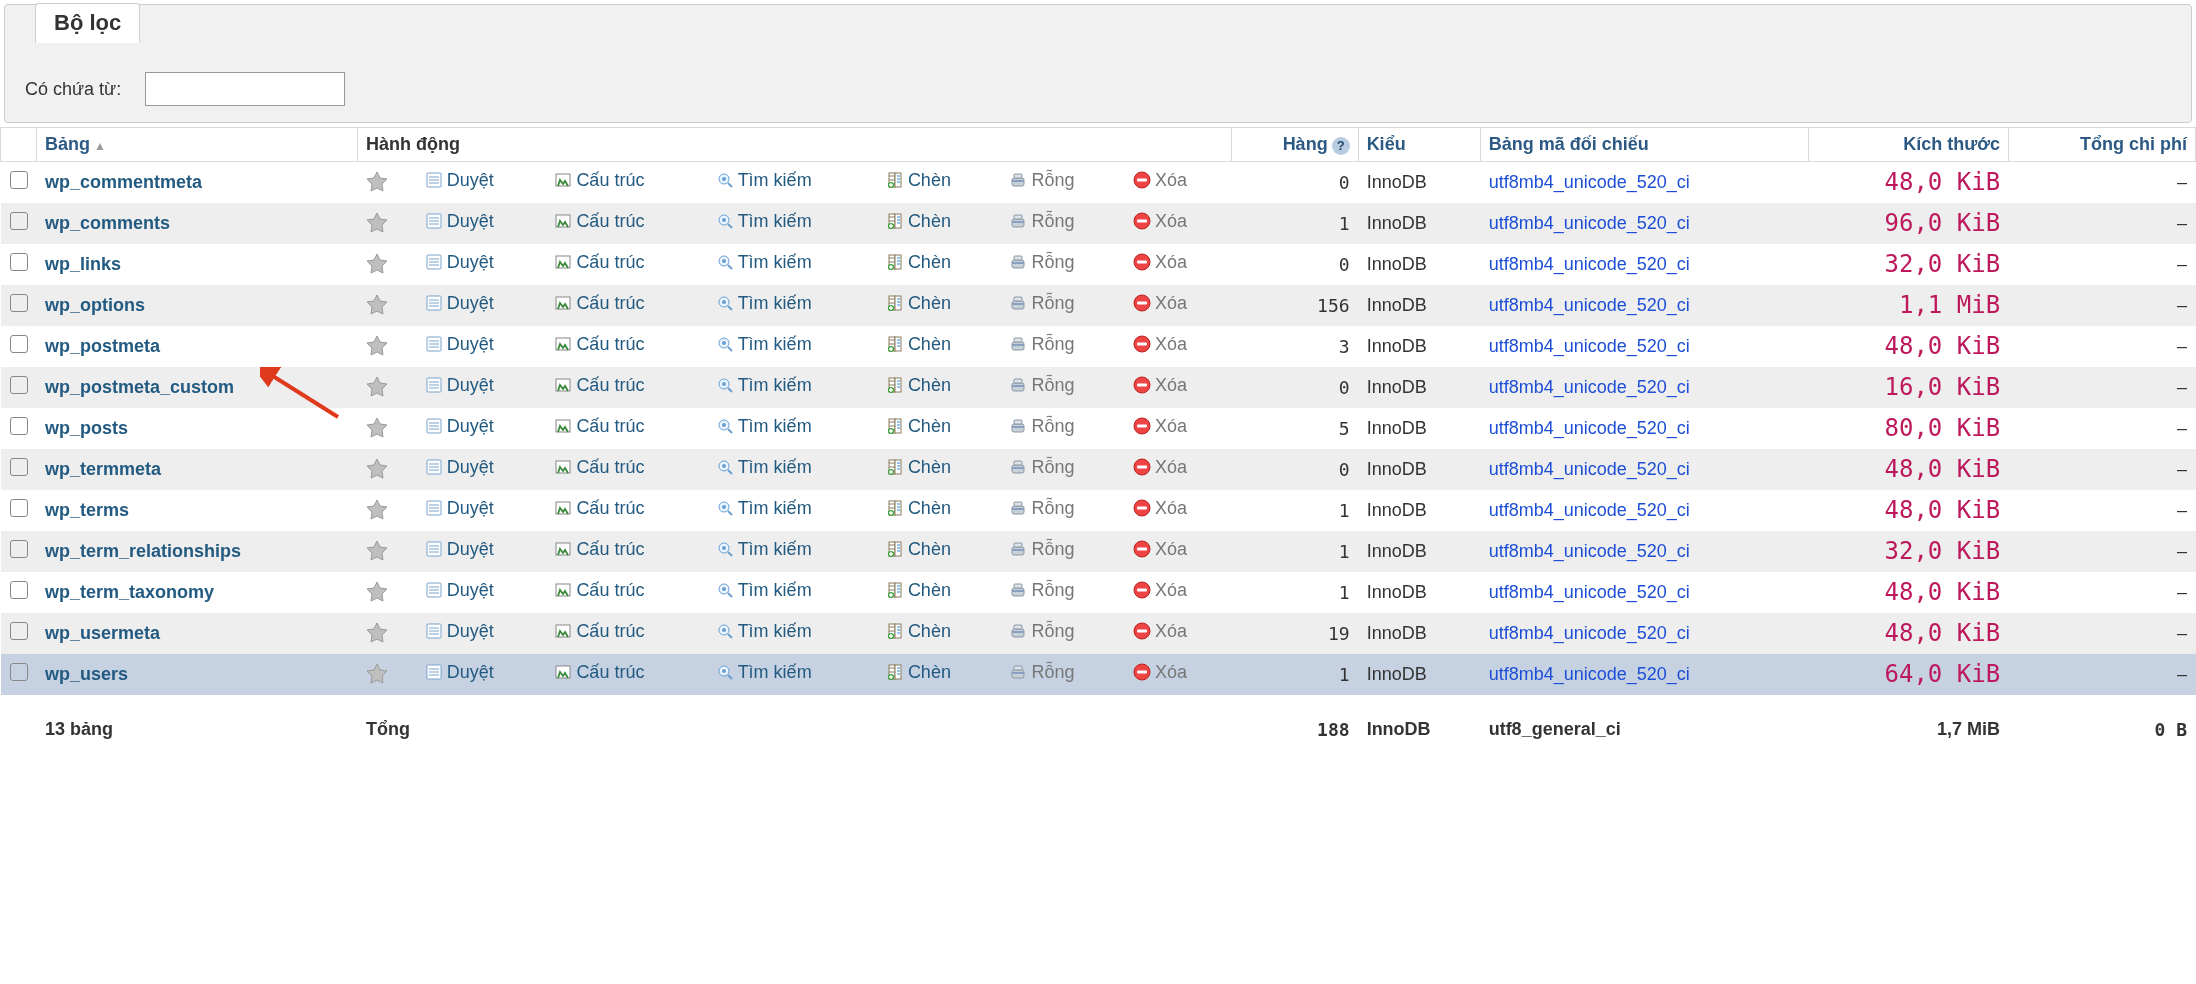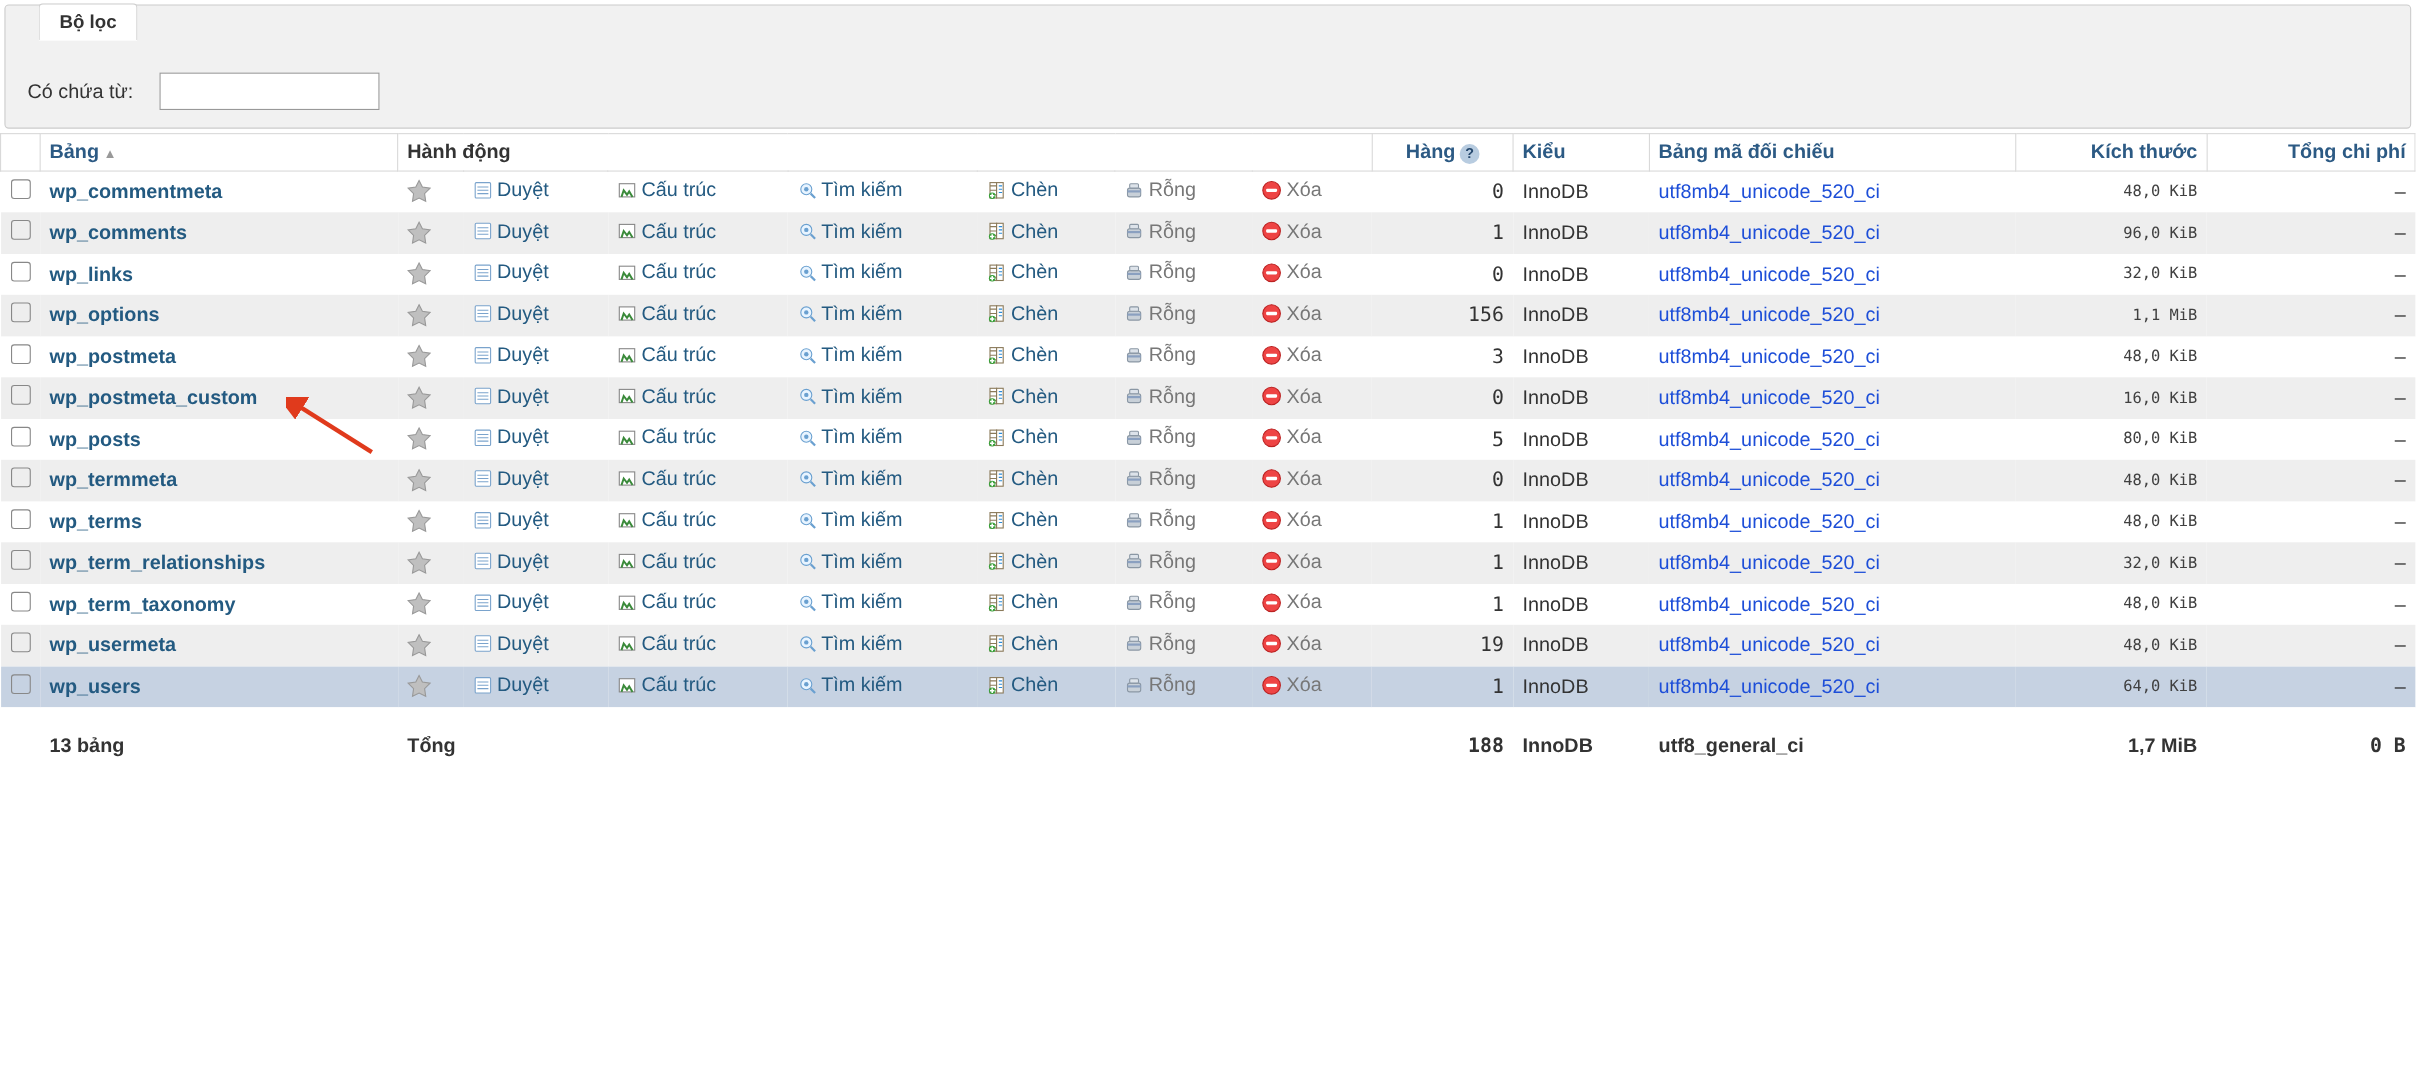--- a/index.html
+++ b/index.html
@@ -1,18 +1,18 @@
 <!DOCTYPE html>
 <html><head>
 <meta charset="utf-8">
 <style>
 * { box-sizing: border-box; margin: 0; padding: 0; }
 body { font-family: -apple-system, BlinkMacSystemFont, "Segoe UI", Arial, sans-serif; font-size: 18px; color: #333; background: #fff; }
 .filter-panel { background: #f1f1f1; border: 1px solid #ccc; border-radius: 4px; margin: 4px; padding: 0 20px 16px; position: relative; }
-.filter-tab { display: inline-block; background: #fff; border: 1px solid #ccc; border-bottom: 1px solid #fff; border-radius: 4px 4px 0 0; padding: 6px 18px; margin-top: -1px; position: relative; top: -1px; margin-left: 10px; font-weight: 600; font-size: 17px; }
+.filter-tab { display: inline-block; background: #fff; border: 1px solid #ccc; border-bottom: 1px solid #fff; border-radius: 4px 4px 0 0; padding: 6px 18px; margin-top: -1px; position: relative; top: -1px; margin-left: 10px; font-weight: 600; font-size: 22px; }
 .filter-row { display: flex; align-items: center; gap: 24px; margin-top: 28px; }
 .filter-label { font-size: 18px; }
 .filter-input { width: 200px; height: 34px; border: 1px solid #999; background: #fff; padding: 4px 8px; font-size: 16px; }
 .table-wrap { width: 100%; }
 table { width: 100%; border-collapse: collapse; }
 th { text-align: left; padding: 6px 8px; color: #2c5a84; font-size: 18px; background: #fff; border: 1px solid #d9d9d9; white-space: nowrap; }
 th.black { color: #333; }
 td { padding: 6px 8px; border: 1px solid transparent; white-space: nowrap; font-size: 18px; }
 tr.odd td { background: #ffffff; }
 tr.even td { background: #eeeeee; }
@@ -20,21 +20,21 @@
 tr.sum td { background: #fff; font-weight: bold; padding-top:24px;}
 .cb-col { width: 36px; text-align: center; }
 .checkbox { width: 18px; height: 18px; border: 1.5px solid #888; border-radius: 3px; display: inline-block; }
 .table-name { color: #235a81; font-weight: bold; cursor: pointer; }
 .act { display: inline-flex; align-items: center; gap: 4px; color: #235a81; cursor: pointer; }
 .act-txt { color: #235a81; }
 .act.grey .act-txt { color: #777; }
 .num-col { text-align: right; font-family: ui-monospace, Menlo, Consolas, monospace; font-size: 18px; }
 .type-col { color: #333; }
 .coll-col { color: #1d4ed8; }
-.size-col { color: #404040; font-family: ui-monospace, Menlo, Consolas, monospace; font-size: 14px; text-align: right; }
+.size-col { color: #be185d; font-family: ui-monospace, Menlo, Consolas, monospace; font-size: 24px; text-align: right; }
 .overhead-col { text-align: right; color: #333; }
 th .sort-arrow { font-size: 12px; color: #999; margin-left: 4px; }
 .help-icon { display:inline-flex; width:18px; height:18px; border-radius:50%; background:#b8cce0; color:#25486d; font-size:13px; font-weight:bold; align-items:center; justify-content:center; margin-left:4px;}
 svg { vertical-align: middle; }
 .star svg { width: 22px; height: 22px; }
 .icon16 { width: 18px; height: 18px; }
 .arrow-annot { position: absolute; pointer-events: none; }
 .bold { font-weight: bold; margin-top: 40px; }
 </style>
 </head>
@@ -88,21 +88,21 @@
   </div>
 </div>
 
 <div class="table-wrap" style="position:relative">
   <table>
     <thead>
       <tr>
         <th class="cb-col"></th>
         <th><span>Bảng</span><span class="sort-arrow">▲</span></th>
         <th class="black" colspan="7">Hành động</th>
-        <th style="text-align:center"><span>Hàng</span><span class="help-icon">?</span></th>
+        <th style="text-align:right"><span>Hàng</span><span class="help-icon">?</span></th>
         <th>Kiểu</th>
         <th>Bảng mã đối chiếu</th>
         <th style="text-align:right">Kích thước</th>
         <th style="text-align:right">Tổng chi phí</th>
       </tr>
     </thead>
     <tbody id="tbody">
         <tr class="odd">
     <td class="cb-col"><span class="checkbox"></span></td>
     <td><a class="table-name">wp_commentmeta</a></td>

